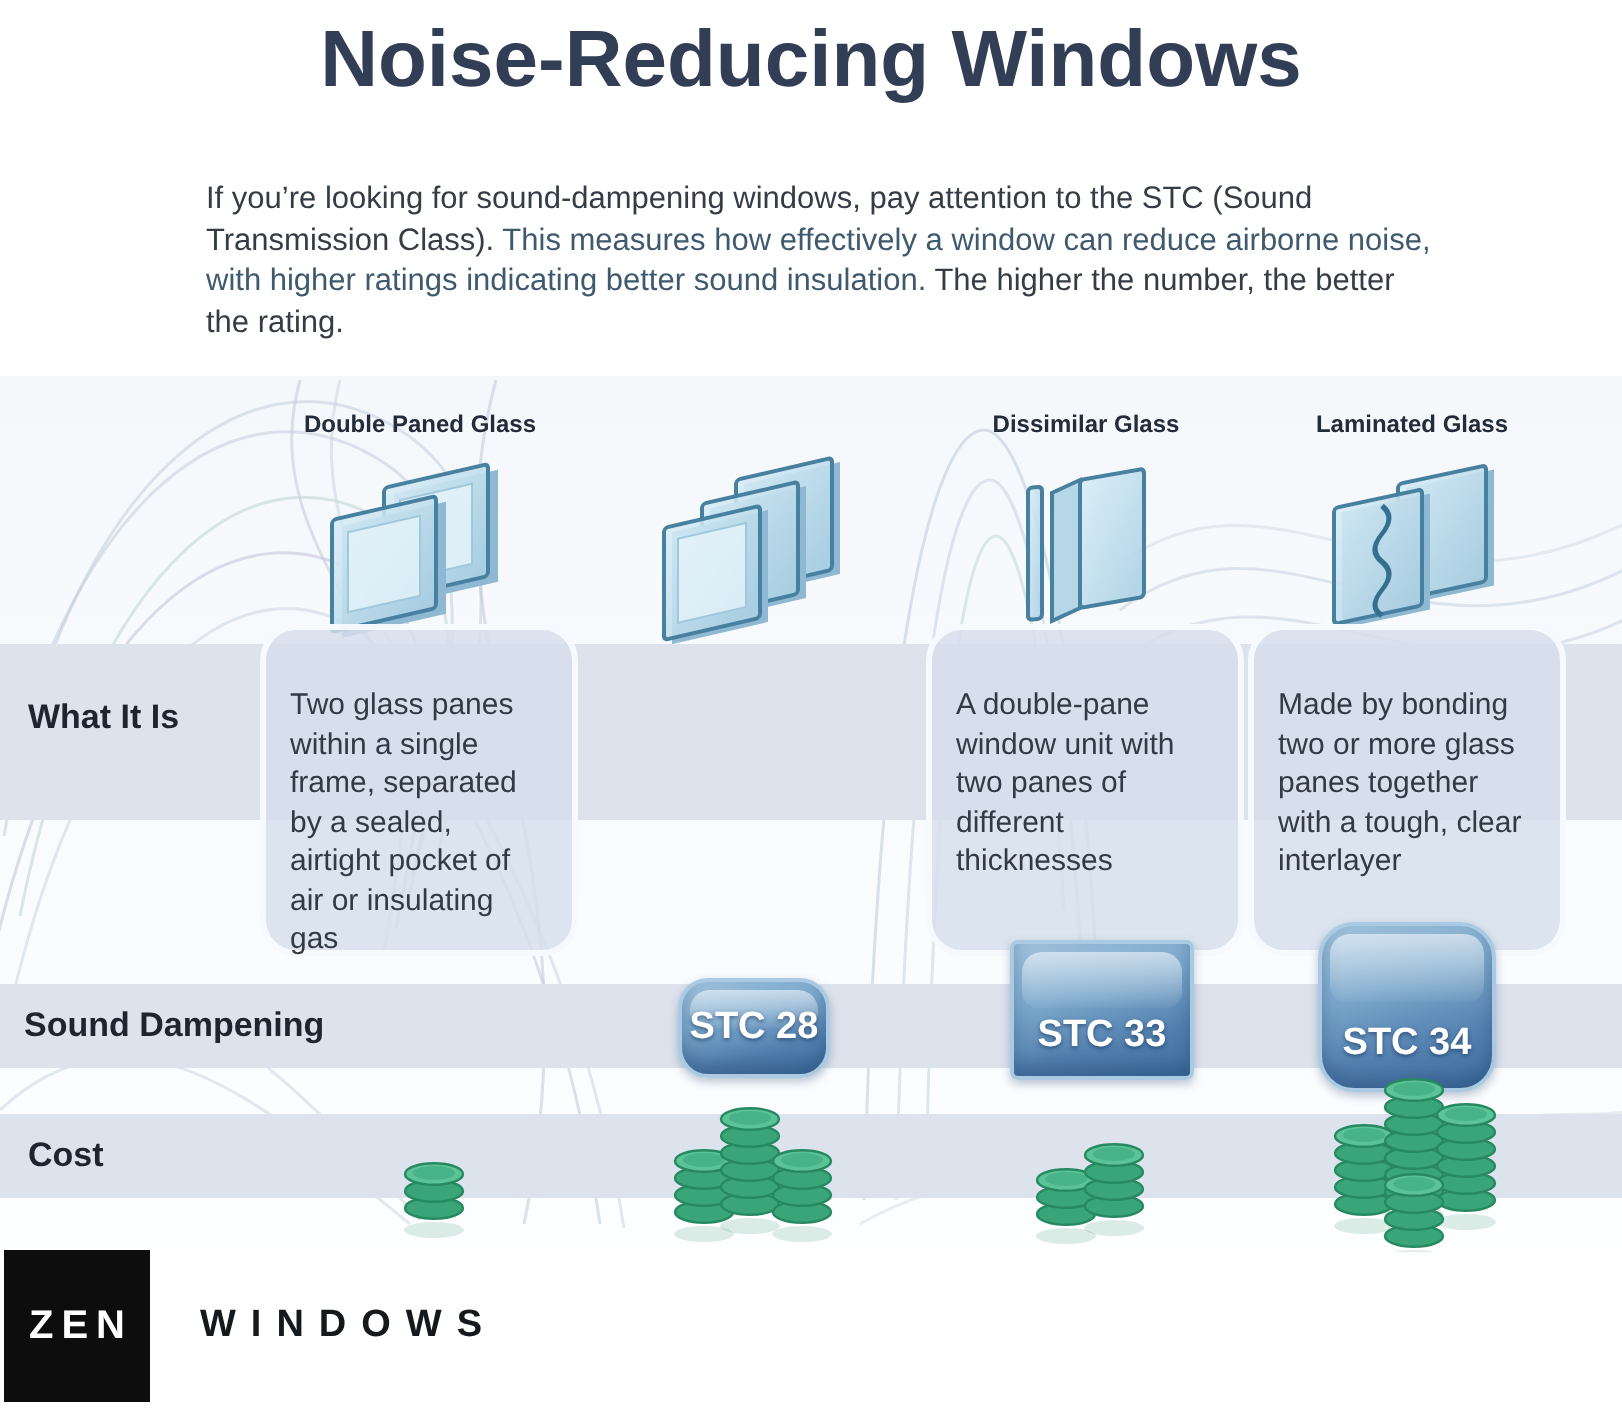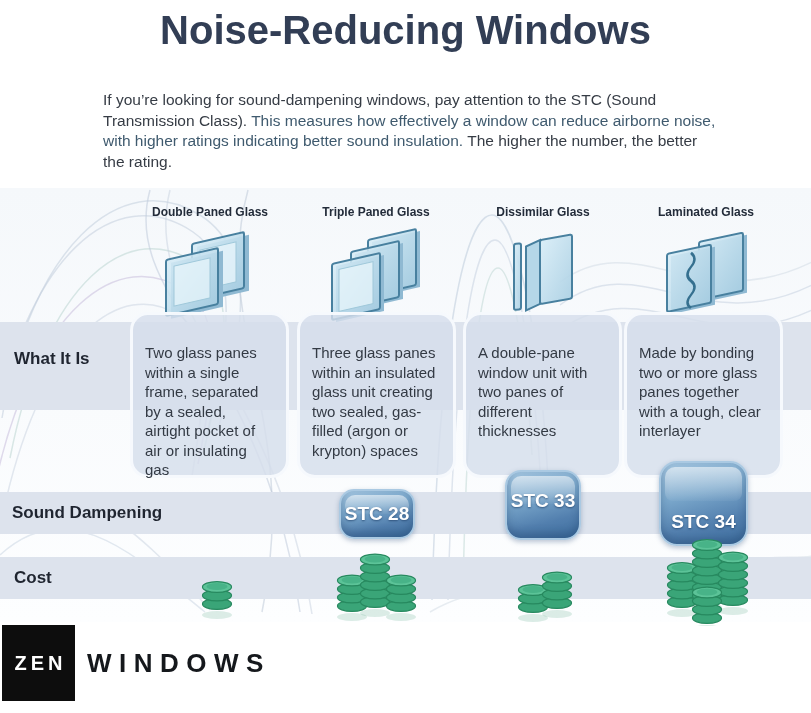--- a/index.html
+++ b/index.html
@@ -45,30 +45,30 @@
            background:linear-gradient(165deg,#a3c5df 0%, #7aa7cb 38%, #527fae 72%, #3f6f9f 100%);
            border:2px solid #aac9e2; border-radius:14px;
            box-shadow: inset 0 -5px 9px rgba(20,50,90,.30), 0 2px 5px rgba(60,90,130,.35); }
   .badge::before { content:''; position:absolute; left:4px; right:4px; top:4px; height:42%;
            border-radius:10px 10px 8px 8px;
            background:linear-gradient(rgba(255,255,255,.55), rgba(255,255,255,.04)); }
   .badge span { position:relative; color:#fff; font-weight:bold; font-size:19px;
            text-shadow:0 1px 2px rgba(25,55,95,.65); }
   .badge-1 { left:175px; top:306px; width:77px; height:44px; }
   .badge-2 { left:339px; top:301px; width:76px; height:50px;border-radius:15px; }
-  .badge-3 { left:505px; top:282px; width:76px; height:70px; padding-bottom:9px; border-radius:16px; }
+  .badge-3 { left:505px; top:282px; width:92px; height:70px; align-items:flex-end; padding-bottom:9px; border-radius:4px; }
   .badge-4 { left:659px; top:273px; width:89px; height:85px; align-items:flex-end; padding-bottom:11px; border-radius:18px; }
 
   .coins { position:absolute; left:0; top:348px; width:811px; height:90px; }
 
   .logo { position:absolute; top:625px; left:2px; height:76px; display:flex; align-items:center; }
   .logo-box { width:73px; height:76px; background:#0d0d0d; color:#fff; display:flex;
               align-items:center; justify-content:center; font-weight:bold; font-size:20px;
               letter-spacing:4px; padding-left:4px; }
-  .logo-word { margin-left:12px; font-weight:bold; font-size:26px; letter-spacing:7.5px; color:#15181c; }
+  .logo-word { margin-left:25px; font-weight:bold; font-size:19px; letter-spacing:7.5px; color:#15181c; }
 </style>
 </head>
 <body>
 
 <div class="page">
 
   <h1 class="title">Noise-Reducing Windows</h1>
 
   <p class="intro"><span>If you’re looking for sound-dampening windows, pay attention to the STC (Sound Transmission Class). </span><span class="seg-blue">This measures how effectively a window can reduce airborne noise, with higher ratings indicating better sound insulation. </span><span> The higher the number, the better the rating.</span></p>
 
@@ -99,21 +99,20 @@
 
     <div class="band band-what"></div>
     <div class="band band-stc"></div>
     <div class="band band-cost"></div>
 
     <div class="row-label lbl-what">What It Is</div>
     <div class="row-label lbl-stc">Sound Dampening</div>
     <div class="row-label lbl-cost">Cost</div>
 
     <div class="col-header ch-1">Double Paned Glass</div>
-    <div class="col-header ch-2">Triple Paned Glass</div>
     <div class="col-header ch-3">Dissimilar Glass</div>
     <div class="col-header ch-4">Laminated Glass</div>
 
     <div class="glass-icon gi-1">
       <svg viewBox="0 0 120 96" width="120" height="96">
         <defs>
           <linearGradient id="gg" x1="0" y1="0" x2="1" y2="1">
             <stop offset="0" stop-color="#d8edf7"></stop>
               <stop offset="1" stop-color="#a9cfe3"></stop>
           </linearGradient>
@@ -169,21 +168,20 @@
         </g>
         <g transform="translate(20,28) skewY(-12)">
           <rect x="4" y="3" width="44" height="58" fill="#8fb9d2"></rect>
           <rect x="0" y="0" width="44" height="58" rx="2" fill="url(#gg)" fill-opacity="0.88" stroke="#48809f" stroke-width="2"></rect>
           <path d="M24,4 q7,7 0,14 q-7,7 0,14 q7,7 0,14 q-7,7 0,13" fill="none" stroke="#35708f" stroke-width="2.5"></path>
         </g>
       </svg>
     </div>
 
     <div class="card card-1"><span>Two glass panes within a single frame, separated by a sealed, airtight pocket of air or insulating gas</span></div>
-    <div class="card card-2"><span>Three glass panes within an insulated glass unit creating two sealed, gas-filled (argon or krypton) spaces</span></div>
     <div class="card card-3"><span>A double-pane window unit with two panes of different thicknesses</span></div>
     <div class="card card-4"><span>Made by bonding two or more glass panes together with a tough, clear interlayer</span></div>
 
     <div class="badge badge-2">
         <span>STC 28</span>
       </div>
     <div class="badge badge-3">
         <span>STC 33</span>
       </div>
     <div class="badge badge-4">

